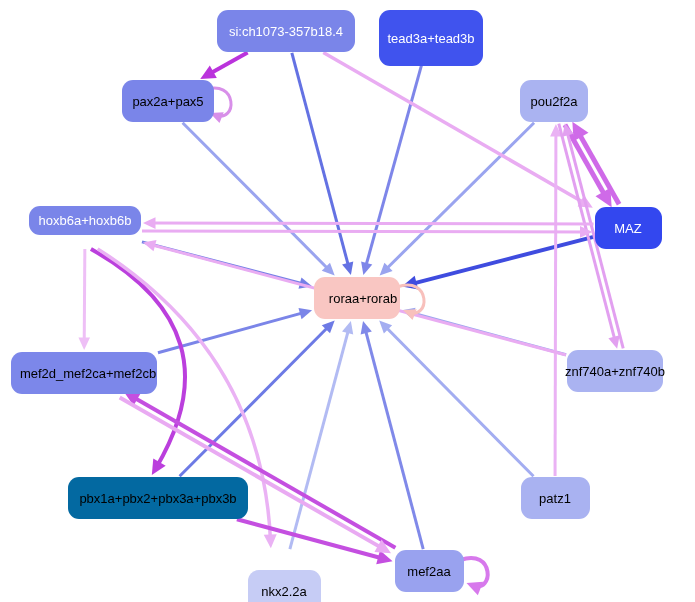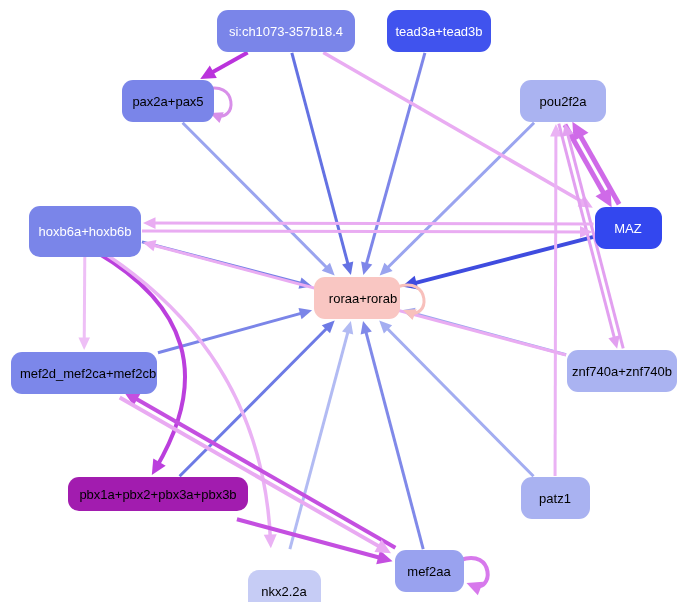--- a/index.html
+++ b/index.html
@@ -150,45 +150,45 @@
       </g>
       <g>
         <path d="M 460.5 560 C 494.5 548 494.5 594 472.0845089606421 585.1939142345379" fill="none" stroke="#d779ec" stroke-width="4" stroke-linecap="butt"></path>
         <polygon points="466.5,583 477.82857532015964,595.1861963391153 483.0939694830507,581.7833748335744" fill="#d779ec"></polygon>
       </g>
     </svg>
   <div id="nodes-layer">
       <div class="node" style="left: 217px; top: 10px; width: 138px; height: 42px; background: rgb(122, 133, 233); color: rgb(255, 255, 255);">
         <span>si:ch1073-357b18.4</span>
       </div>
-      <div class="node" style="left: 387px; top: 10px; width: 104px; height: 42px; background: rgb(64, 83, 238); color: rgb(255, 255, 255);">
+      <div class="node" style="left: 379px; top: 10px; width: 104px; height: 56px; background: rgb(64, 83, 238); color: rgb(255, 255, 255);">
         <span>tead3a+tead3b</span>
       </div>
       <div class="node" style="left: 115px; top: 80px; width: 92px; height: 42px; background: rgb(122, 133, 233); color: rgb(0, 0, 0); margin-left: 7px;">
         <span>pax2a+pax5</span>
       </div>
-      <div class="node" style="left: 520px; top: 80px; width: 86px; height: 42px; background: rgb(170, 179, 241); color: rgb(0, 0, 0);">
+      <div class="node" style="left: 520px; top: 80px; width: 68px; height: 42px; background: rgb(170, 179, 241); color: rgb(0, 0, 0);">
         <span>pou2f2a</span>
       </div>
-      <div class="node" style="left: 29px; top: 206px; width: 112px; height: 51px; background: rgb(122, 133, 233); color: rgb(255, 255, 255);">
+      <div class="node" style="left: 29px; top: 206px; width: 112px; height: 29px; background: rgb(122, 133, 233); color: rgb(255, 255, 255);">
         <span>hoxb6a+hoxb6b</span>
       </div>
       <div class="node" style="left: 594.5px; top: 207px; width: 67px; height: 42px; background: rgb(51, 71, 239); color: rgb(255, 255, 255); text-align: right;">
         <span>MAZ</span>
       </div>
       <div class="node" style="left: 314px; top: 277px; width: 86px; height: 42px; background: rgb(249, 198, 194); color: rgb(0, 0, 0); padding-left: 12px;">
         <span>roraa+rorab</span>
       </div>
       <div class="node" style="left: 11px; top: 352px; width: 146px; height: 42px; background: rgb(124, 135, 234); color: rgb(0, 0, 0); padding-left: 8px;">
         <span>mef2d_mef2ca+mef2cb</span>
       </div>
-      <div class="node" style="left: 567px; top: 350px; width: 110px; height: 42px; background: rgb(170, 179, 241); color: rgb(0, 0, 0);">
+      <div class="node" style="left: 567px; top: 350px; width: 96px; height: 42px; background: rgb(170, 179, 241); color: rgb(0, 0, 0);">
         <span>znf740a+znf740b</span>
       </div>
-      <div class="node" style="left: 68px; top: 477px; width: 180px; height: 34px; background: #a21caf; color: rgb(0, 0, 0);">
+      <div class="node" style="left: 68px; top: 477px; width: 180px; height: 42px; background: #0369a1; color: rgb(0, 0, 0);">
         <span>pbx1a+pbx2+pbx3a+pbx3b</span>
       </div>
       <div class="node" style="left: 520.5px; top: 477px; width: 69px; height: 42px; background: rgb(169, 178, 241); color: rgb(0, 0, 0);">
         <span>patz1</span>
       </div>
       <div class="node" style="left: 247.5px; top: 550px; width: 73px; height: 42px; background: rgb(198, 204, 245); color: rgb(0, 0, 0); margin-top: 20px;">
         <span>nkx2.2a</span>
       </div>
       <div class="node" style="left: 394.5px; top: 550px; width: 69px; height: 42px; background: rgb(153, 162, 239); color: rgb(0, 0, 0); text-align: center;">
         <span>mef2aa</span>

